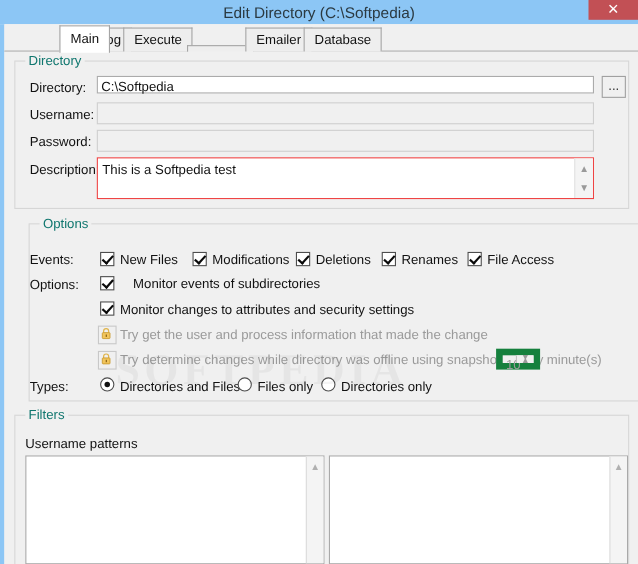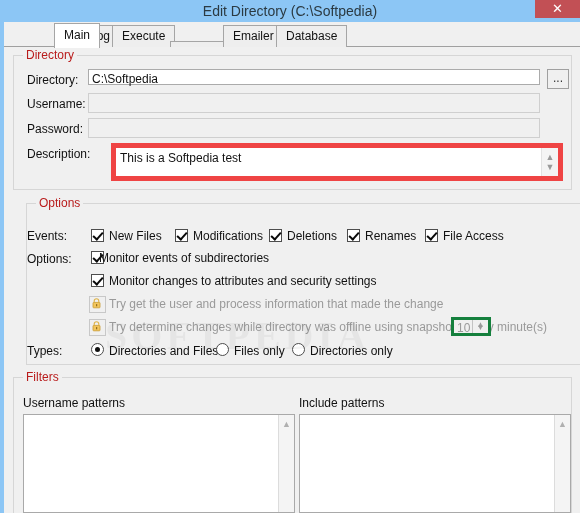--- a/index.html
+++ b/index.html
@@ -62,21 +62,21 @@
   .content{
     position:absolute;left:4px;top:47px;width:576px;height:466px;
     background:#f0f0f0;
   }
 
   
   .group{position:absolute;border:1px solid #d6d6d6;background:transparent;}
   .group-title{
     position:absolute;top:-8px;left:9px;
     background:#f0f0f0;padding:0 3px;
-    font-size:12px;color:#b91c1c;white-space:nowrap;
+    font-size:12px;color:#0f766e;white-space:nowrap;
   }
 
   
   .lbl{position:absolute;font-size:12px;color:#111;white-space:nowrap;}
   .lbl.dim{color:#9a9a9a;}
 
   .txt{
     position:absolute;box-sizing:border-box;
     border:1px solid #ababab;background:#ffffff;
     font-family:"Liberation Sans",sans-serif;font-size:12px;color:#111;
@@ -87,21 +87,21 @@
   .browse-btn{
     position:absolute;box-sizing:border-box;
     border:1px solid #a0a0a0;background:#f0f0f0;
     text-align:center;font-size:12px;color:#333;
     cursor:pointer;
   }
 
   
   .desc-wrap{
     position:absolute;box-sizing:border-box;
-    border:5px solid #ef4444;background:#fff;margin-left:23px;
+    border:1px solid #ef4444;background:#fff;
   }
   .desc-text{
     position:absolute;left:4px;top:3px;font-size:12px;color:#111;white-space:nowrap;
   }
   .desc-sb{
     position:absolute;right:0;top:0;width:16px;bottom:0;
     background:#f4f4f4;border-left:1px solid #e2e2e2;cursor:pointer;
   }
   .sb-up,.sb-dn{
     position:absolute;left:0;width:16px;height:14px;
@@ -133,21 +133,21 @@
     border:1px solid #4d4d4d;border-radius:50%;background:#fff;cursor:pointer;
   }
   .rb.sel:after{
     content:"";position:absolute;left:3px;top:3px;
     width:5px;height:5px;border-radius:50%;background:#111;
   }
 
   
   .spin{
     position:absolute;box-sizing:border-box;
-    border:3px solid #15803d;background:#f0f0f0;
+    border:6px solid #15803d;background:#f0f0f0;
   }
   .spin-val{
     position:absolute;left:3px;top:1px;font-size:12px;color:#9a9a9a;
   }
   .spin-btns{
     position:absolute;right:0;top:0;bottom:0;width:15px;
     border-left:1px solid #c3c3c3;background:#f0f0f0;cursor:pointer;
   }
   .spin-u,.spin-d{
     position:absolute;left:0;width:15px;height:8px;
@@ -242,21 +242,21 @@
 
     <div class="cb checked" style="left:343px;top:182px;"></div>
     <div class="lbl" style="left:361px;top:182px;">Renames</div>
 
     <div class="cb checked" style="left:421px;top:182px;"></div>
     <div class="lbl" style="left:439px;top:182px;">File Access</div>
 
     <div class="lbl" style="left:23px;top:205px;">Options:</div>
 
     <div class="cb checked" style="left:87px;top:204px;"></div>
-    <div class="lbl" style="left:95px;top:204px;">Monitor events of subdirectories</div>
+    <div class="lbl" style="left:117px;top:204px;">Monitor events of subdirectories</div>
 
     <div class="cb checked" style="left:87px;top:227px;"></div>
     <div class="lbl" style="left:105px;top:227px;">Monitor changes to attributes and security settings</div>
 
     <div class="cb locked" style="left:85px;top:249px;width:17px;height:17px;">
       <svg class="lock-ico" viewBox="0 0 13 13" width="15" height="15" style="left:0;top:0;">
         <path d="M4.2 5.6 V4.1 a2.3 2.3 0 0 1 4.6 0 V5.6" fill="none" stroke="#e0b44a" stroke-width="1.1"></path>
         <rect x="3" y="5.4" width="7" height="5.4" rx="0.7" fill="#f2c55c" stroke="#c99a2e" stroke-width="0.8"></rect>
         <rect x="6.1" y="7.1" width="1.1" height="2.2" fill="#8a6316"></rect>
       </svg>
@@ -296,21 +296,20 @@
       <div class="group-title">Filters</div>
     </div>
 
     <div class="lbl" style="left:19px;top:349px;">Username patterns</div>
     <div class="listbox" style="left:19px;top:367px;width:272px;height:99px;">
       <div class="lb-sb">
         <div class="lb-up">▲</div>
       </div>
     </div>
 
-    <div class="lbl" style="left:295px;top:349px;">Include patterns</div>
     <div class="listbox" style="left:295px;top:367px;width:272px;height:99px;">
       <div class="lb-sb">
         <div class="lb-up">▲</div>
       </div>
     </div>
 
   </div>
 
   <div class="watermark">SOFTPEDIA</div>
 </div>

